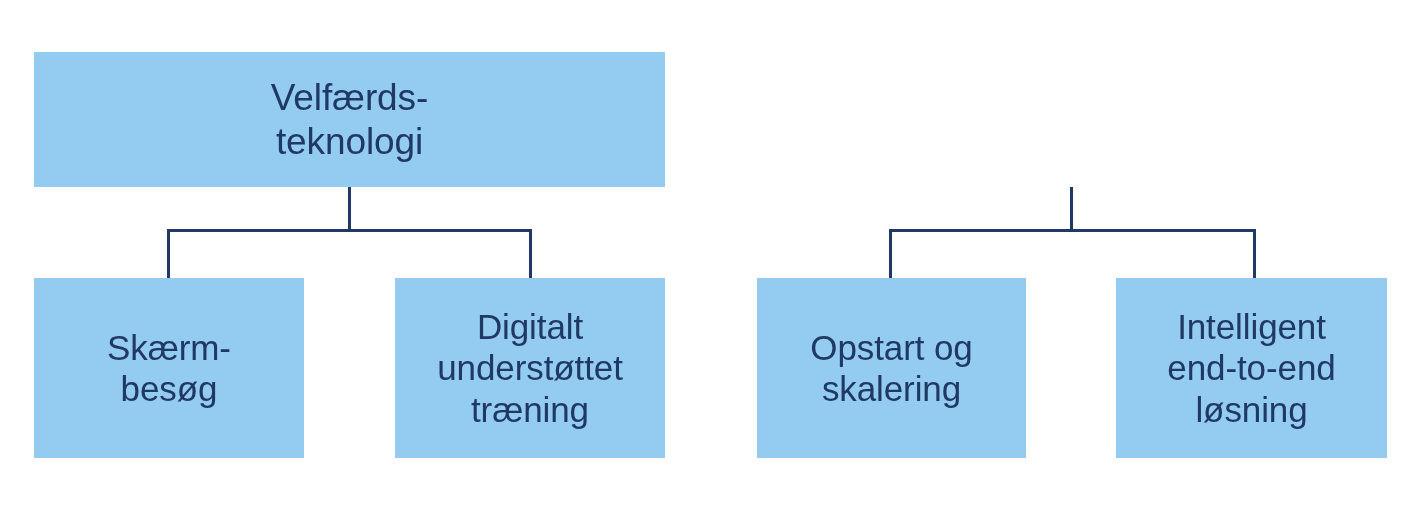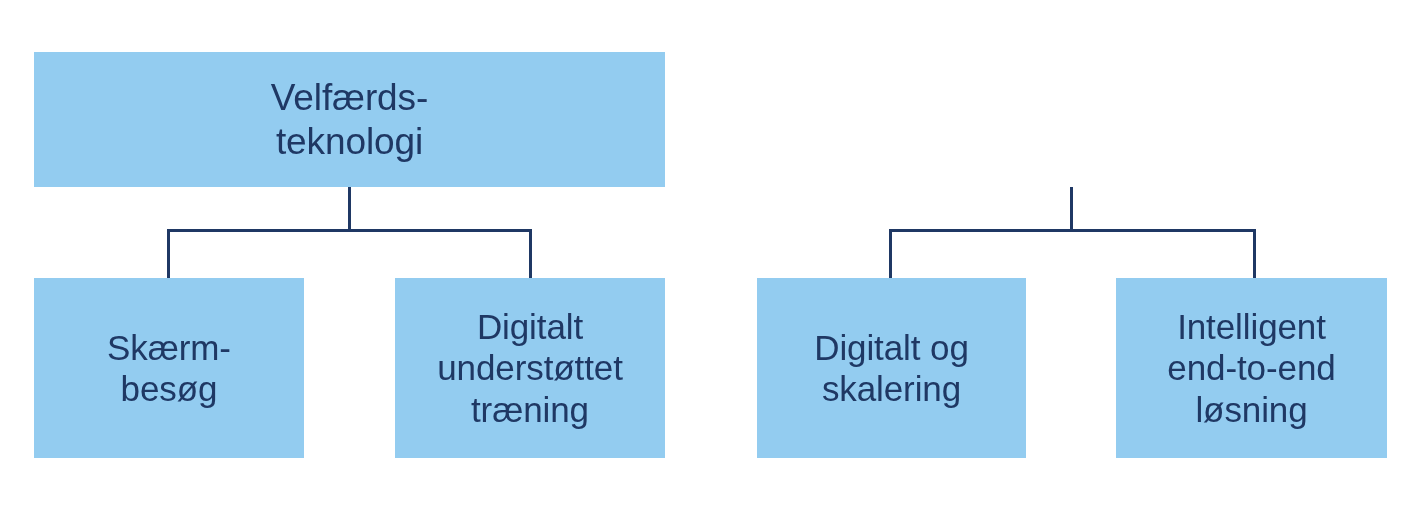--- a/index.html
+++ b/index.html
@@ -93,20 +93,20 @@
 
   <div class="node node-leaf" id="leaf-skaerm">Skærm-
 besøg</div>
 
 
   <div class="conn-v" id="conn-right-stem"></div>
   <div class="conn-h" id="conn-right-bar"></div>
   <div class="conn-v" id="conn-right-drop-a"></div>
   <div class="conn-v" id="conn-right-drop-b"></div>
 
-  <div class="node node-leaf" id="leaf-opstart">Digitalt og
+  <div class="node node-leaf" id="leaf-opstart">Opstart og
 skalering</div>
 
   <div class="node node-leaf" id="leaf-intelligent">Intelligent
 end-to-end
 løsning</div>
 
 </div>
 
 </body></html>

